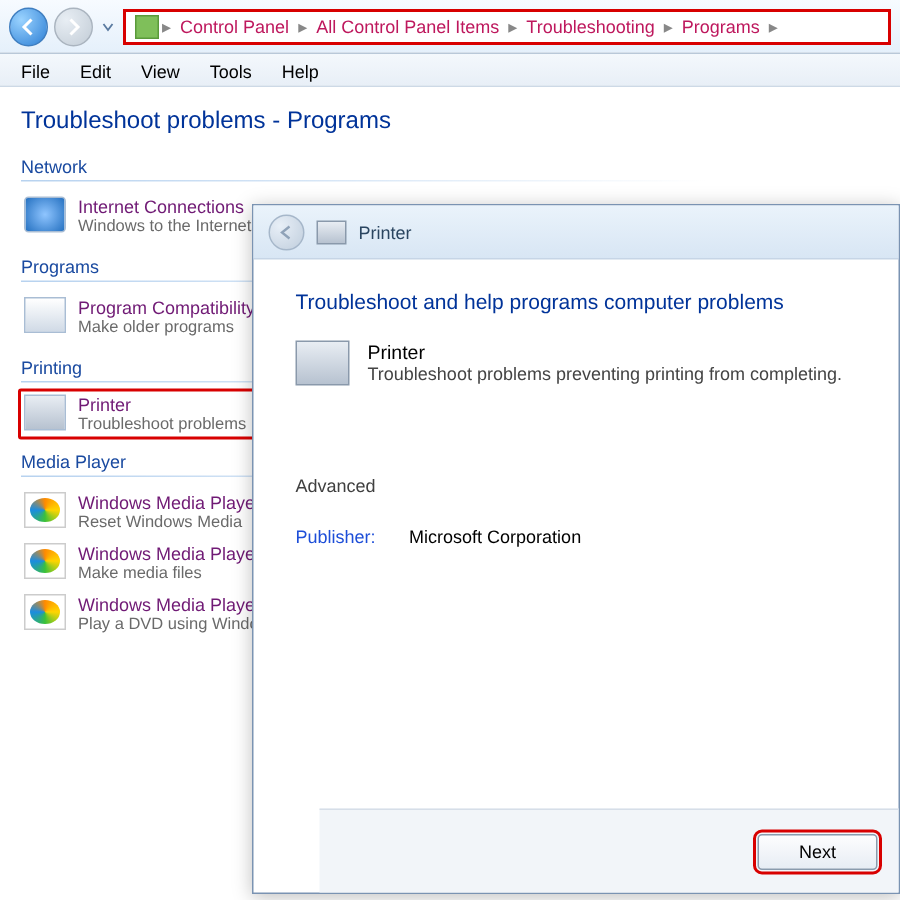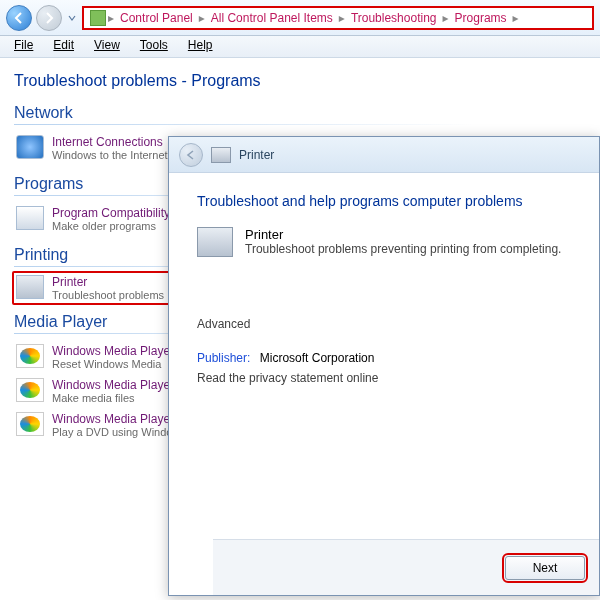--- a/index.html
+++ b/index.html
@@ -61,39 +61,38 @@
   }
   .crumb-item { color: #be185d; padding: 0 4px; white-space: nowrap; }
   .crumb-sep { color: #888; }
 
   
   .menu-bar {
     height: 22px;
     background: linear-gradient(#f4f8fc, #e8eff7);
     border-bottom: 1px solid #cdd9e6;
     display: flex;
-    align-items: flex-start;
+    align-items: flex-end;
     padding: 0 6px;
     gap: 4px;
-    text-decoration: underline;
   }
   .menu-item { padding: 2px 8px; }
 
   
   .page {
     padding: 14px 14px 0 14px;
   }
   h1.page-title {
     font-size: 16px;
     font-weight: 400;
     color: #003399;
     margin: 0 0 14px 0;
   }
   .section-heading {
-    font-size: 16px;
+    font-size: 12px;
     color: #1a4aa0;
     margin: 10px 0 2px 0;
   }
   .section-rule {
     height: 1px;
     background: linear-gradient(to right, #b7d2ef 0%, rgba(183,210,239,0) 80%);
     margin-bottom: 6px;
   }
   .list-row {
     display: flex;
@@ -199,21 +198,21 @@
     background: linear-gradient(#fdfdfe, #e7edf4);
     border: 1px solid #8a9bad;
     border-radius: 3px;
     font-size: 12px;
     display:flex;align-items:center;justify-content:center;
     padding: 0 14px;
   }
   .btn.highlight { outline: 2px solid #d80000; outline-offset: 1px; }
   .pub-line { font-size:12px; margin-top:20px;}
   .pub-line .lbl { color:#1d4ed8; }
-  .pub-line .val { color:#000; margin-left:6px;}
+  .pub-line .val { color:#000; margin-left:19px;}
   .priv-link { margin-top:6px; }
   svg { display:block; }
 </style>
 </head>
 <body>
 
 <div class="addr-bar">
   <div class="nav-btn">
     <svg width="12" height="12" viewBox="0 0 12 12">
         <path d="M8 1 L3 6 L8 11" stroke="#fff" stroke-width="2" fill="none"></path>
@@ -326,18 +325,17 @@
       <span>
         <div class="title">Printer</div>
         <div class="sub">Troubleshoot problems preventing printing from completing.</div>
       </span>
     </div>
     <div class="link">Advanced</div>
     <div class="pub-line">
       <span class="lbl">Publisher:</span>
       <span class="val">Microsoft Corporation</span>
     </div>
-    <div class="link priv-link">Read the privacy statement online</div>
   </div>
   <div class="wizard-footer">
     <div class="btn highlight">Next</div>
   </div>
 </div>
 
 </body></html>

